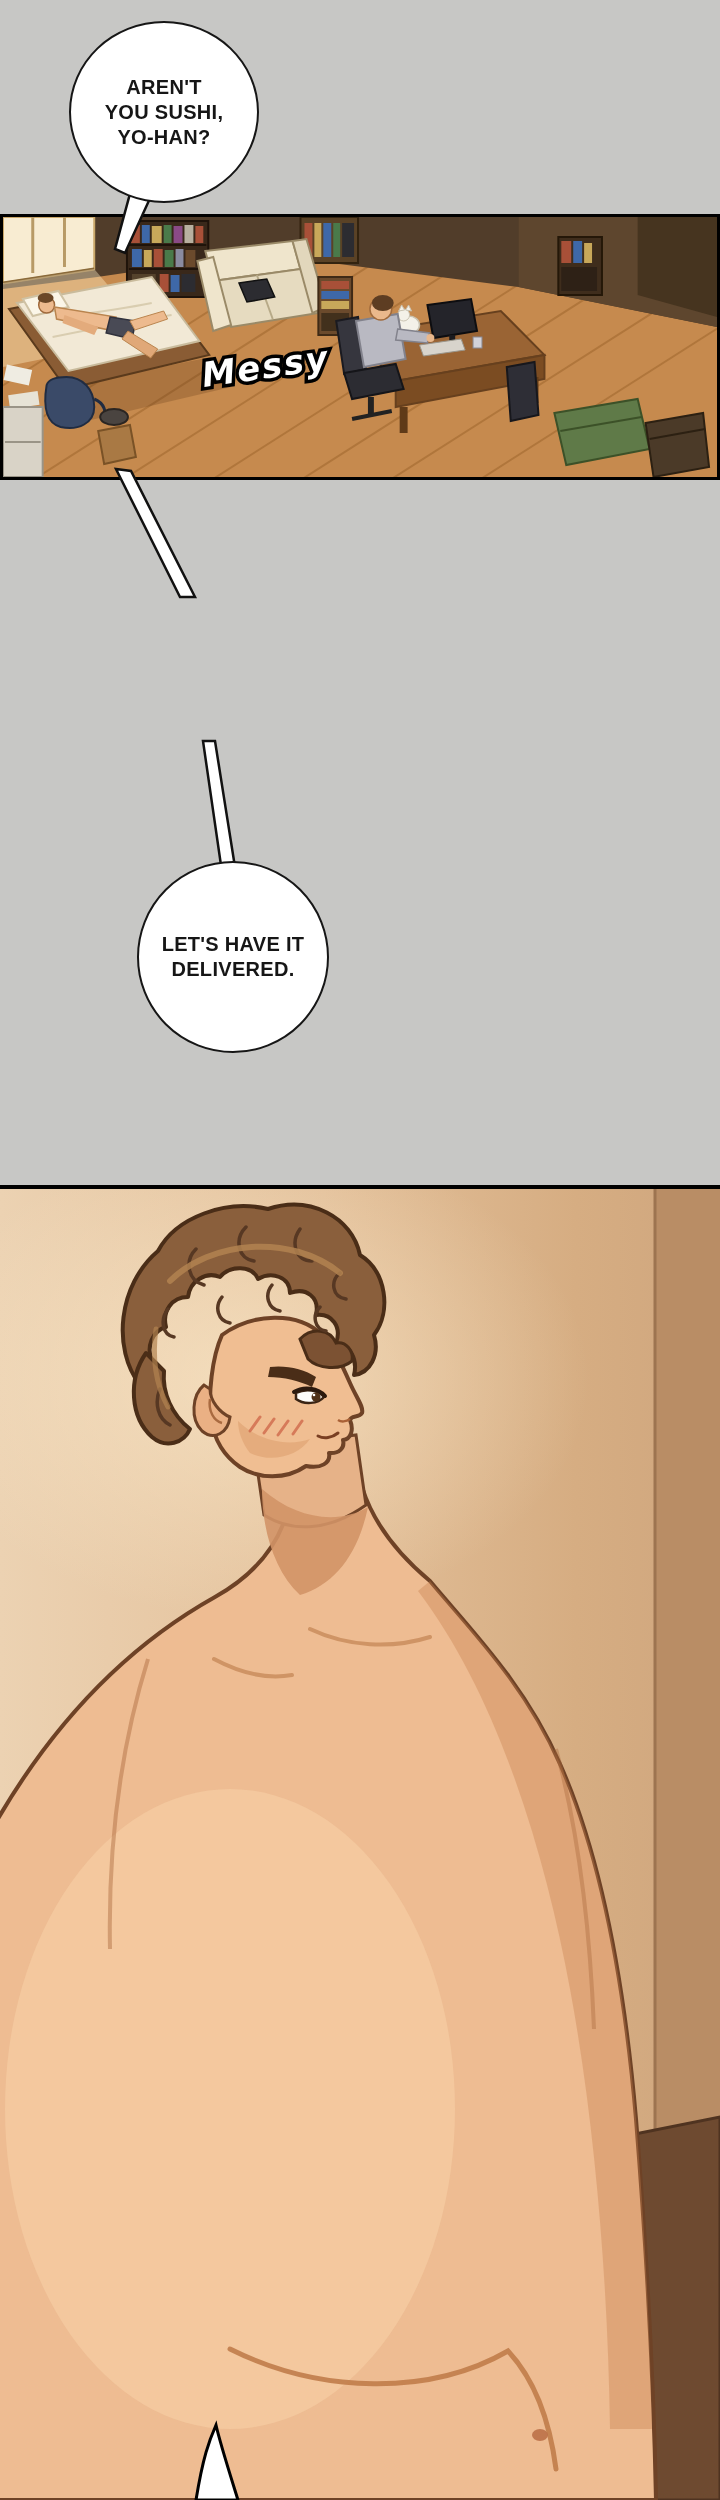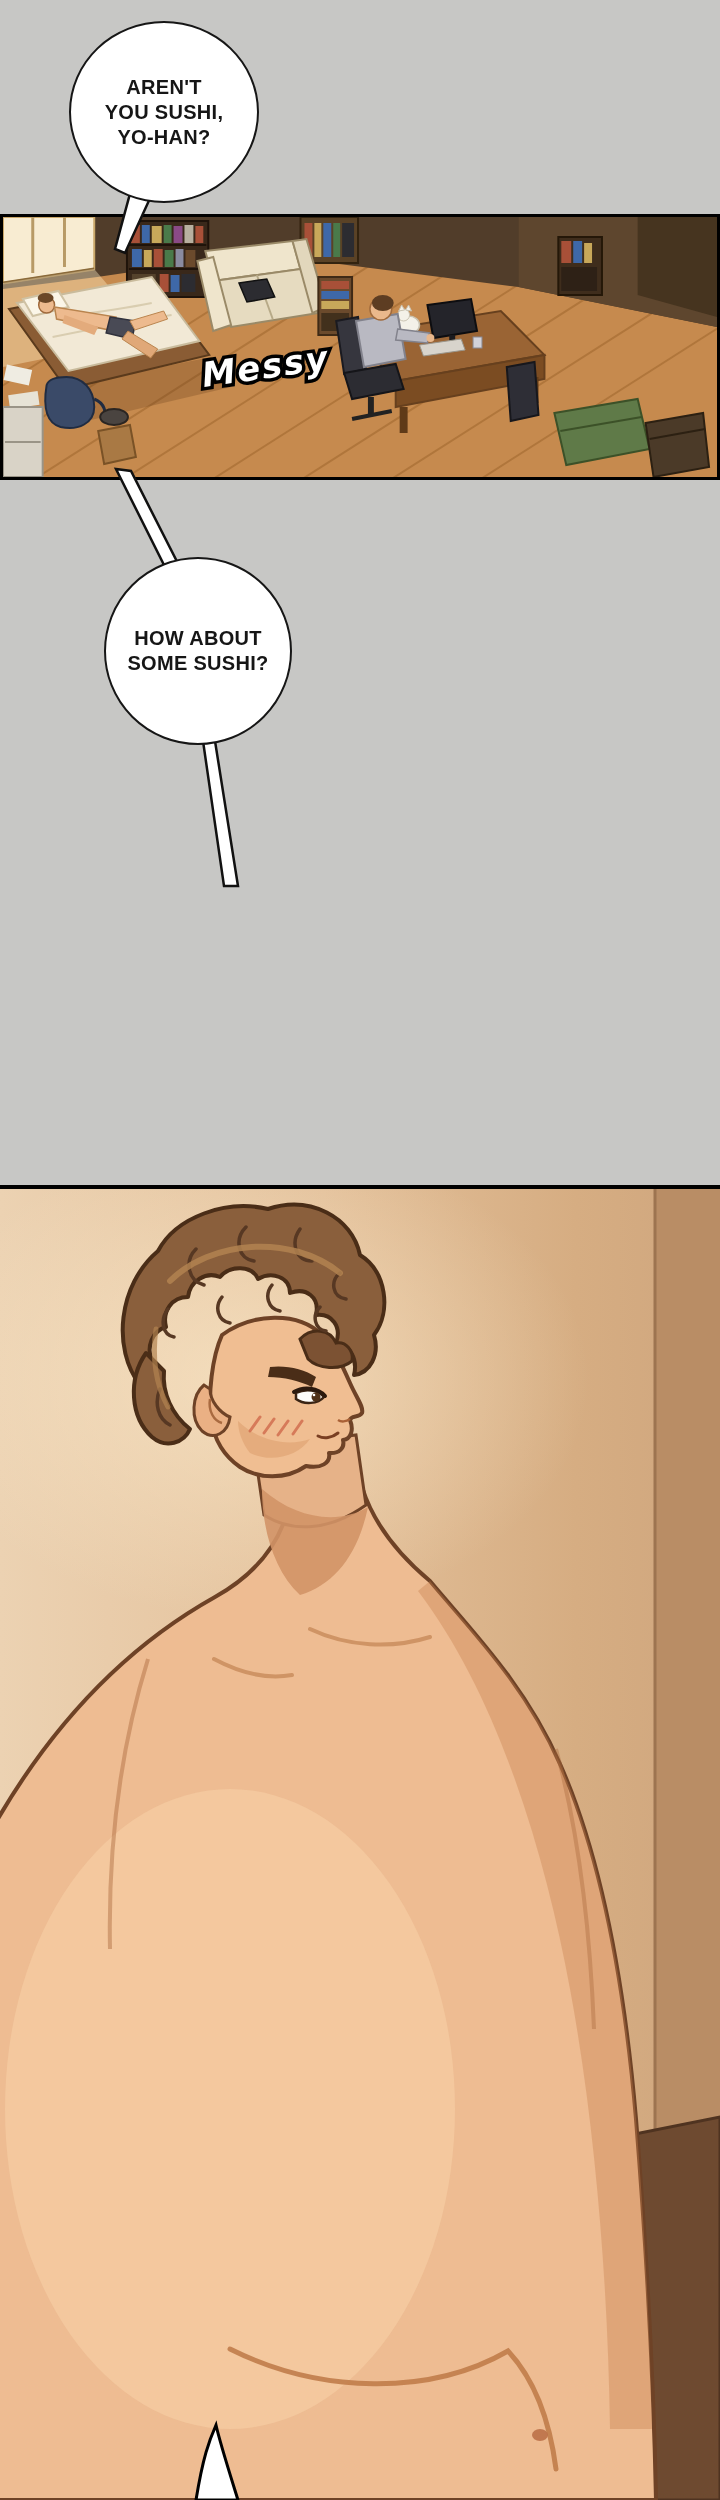--- a/index.html
+++ b/index.html
@@ -273,19 +273,19 @@
     <polygon points="116,469 131,471 195,597 180,597" fill="#ffffff" stroke="#111111" stroke-width="2.5"></polygon>
     <polygon points="203,741 215,741 238,886 224,886" fill="#ffffff" stroke="#111111" stroke-width="2.5"></polygon>
   </svg>
 
   <div class="bubble bubble-1">
     <div class="bline">AREN'T</div>
     <div class="bline">YOU SUSHI,</div>
     <div class="bline">YO-HAN?</div>
   </div>
 
-  <div class="bubble bubble-2">
-    <div class="bline">HOW ABOUT</div>
-    <div class="bline">SOME SUSHI?</div>
+
+  <div class="bubble bubble-3">
+    <div class="bline">LET'S HAVE IT</div>
+    <div class="bline">DELIVERED.</div>
   </div>
 
-
 </div>
 
 </body></html>

